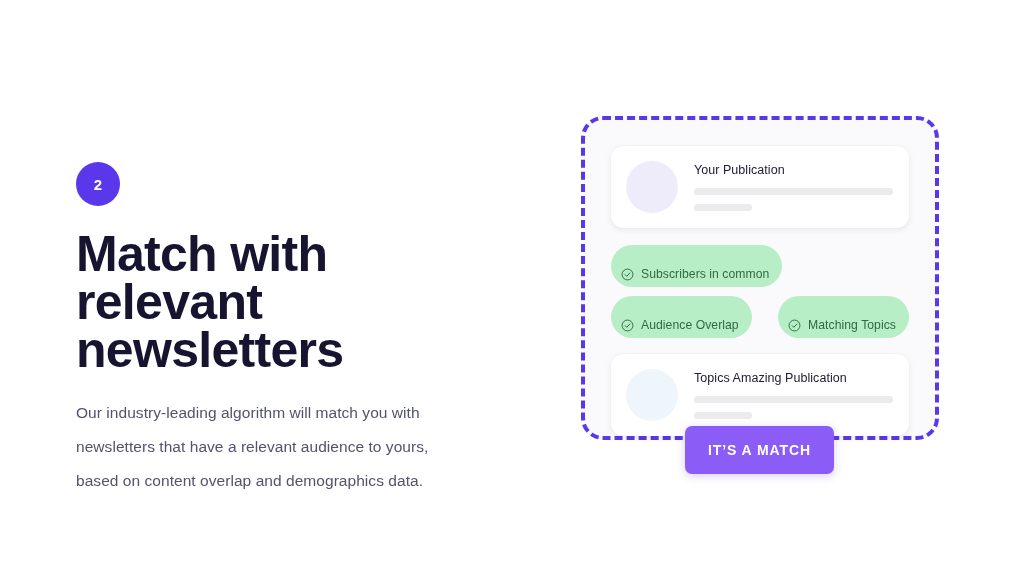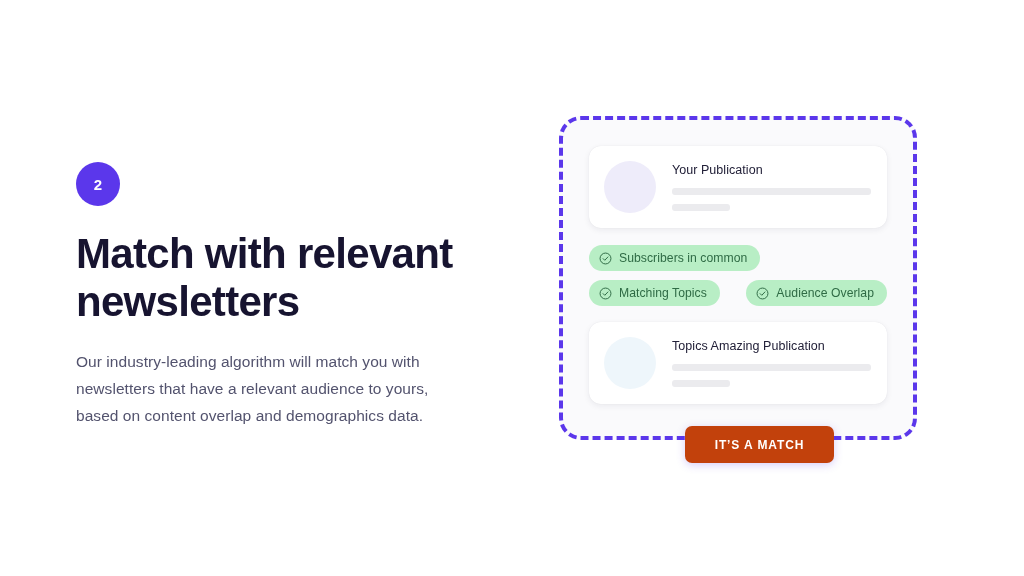--- a/index.html
+++ b/index.html
@@ -41,41 +41,41 @@
     display: flex;
     align-items: center;
     justify-content: center;
     font-size: 15px;
     font-weight: bold;
     letter-spacing: 0.2px;
   }
 
   .headline {
     margin: 24px 0 0 0;
-    font-size: 42px;
+    font-size: 50px;
     line-height: 48px;
     font-weight: bold;
     letter-spacing: -0.7px;
     color: #171430;
     max-width: 380px;
   }
 
   .subcopy {
     margin: 22px 0 0 0;
     font-size: 15.5px;
-    line-height: 27px;
+    line-height: 34px;
     color: #53536e;
     max-width: 370px;
     letter-spacing: 0.05px;
   }
 
   
   .panel {
     position: absolute;
-    left: 559px;
+    left: 581px;
     top: 116px;
     width: 358px;
     height: 324px;
     box-sizing: border-box;
     background: #fafafc;
     border-radius: 22px;
     border: 4px dashed #5b37eb;
   }
 
   .panel-inner {
@@ -142,46 +142,46 @@
   }
   .tag-row:last-child { margin-bottom: 0; }
 
   .tag {
     display: inline-flex;
     align-items: center;
     background: #b8eec5;
     color: #2f6b45;
     border-radius: 999px;
     height: 26px;
-    padding: 0 13px 0 10px;
+    padding: 16px 13px 0 10px;
     font-size: 12.2px;
     letter-spacing: 0.05px;
     white-space: nowrap;
   }
   .tag .check-icon {
     width: 13px;
     height: 13px;
     margin-right: 7px;
     flex: 0 0 auto;
     display: block;
   }
 
   
   .cta {
     position: absolute;
     left: 685px;
     top: 426px;
     width: 149px;
-    height: 37px;
-    background: #c2410c;
+    height: 48px;
+    background: #8b5cf6;
     color: #ffffff;
     border: none;
     border-radius: 7px;
     font-family: "Liberation Sans", sans-serif;
-    font-size: 12px;
+    font-size: 14px;
     font-weight: bold;
     letter-spacing: 0.9px;
     cursor: pointer;
     display: flex;
     align-items: center;
     justify-content: center;
     box-shadow: 0 2px 8px rgba(91, 55, 235, 0.25);
   }
 </style>
 </head>
@@ -224,29 +224,29 @@
           </span>
 
         </div>
 
         <div class="tag-row">
           <span class="tag">
             <svg class="check-icon" viewBox="0 0 16 16">
               <circle cx="8" cy="8" r="6.7" fill="none" stroke="#2f6b45" stroke-width="1.2"></circle>
               <path d="M5.1 8.2 L7.1 10.2 L11 6.1" fill="none" stroke="#2f6b45" stroke-width="1.2" stroke-linecap="round" stroke-linejoin="round"></path>
             </svg>
-            <span>Matching Topics</span>
+            <span>Audience Overlap</span>
           </span>
 
           <span class="tag">
             <svg class="check-icon" viewBox="0 0 16 16">
               <circle cx="8" cy="8" r="6.7" fill="none" stroke="#2f6b45" stroke-width="1.2"></circle>
               <path d="M5.1 8.2 L7.1 10.2 L11 6.1" fill="none" stroke="#2f6b45" stroke-width="1.2" stroke-linecap="round" stroke-linejoin="round"></path>
             </svg>
-            <span>Audience Overlap</span>
+            <span>Matching Topics</span>
           </span>
         </div>
 
       </div>
 
       <div class="pub-card">
         <div class="avatar skyblue"></div>
         <div class="pub-body">
           <div class="pub-title">Topics Amazing Publication</div>
           <div class="skeleton long"></div>

